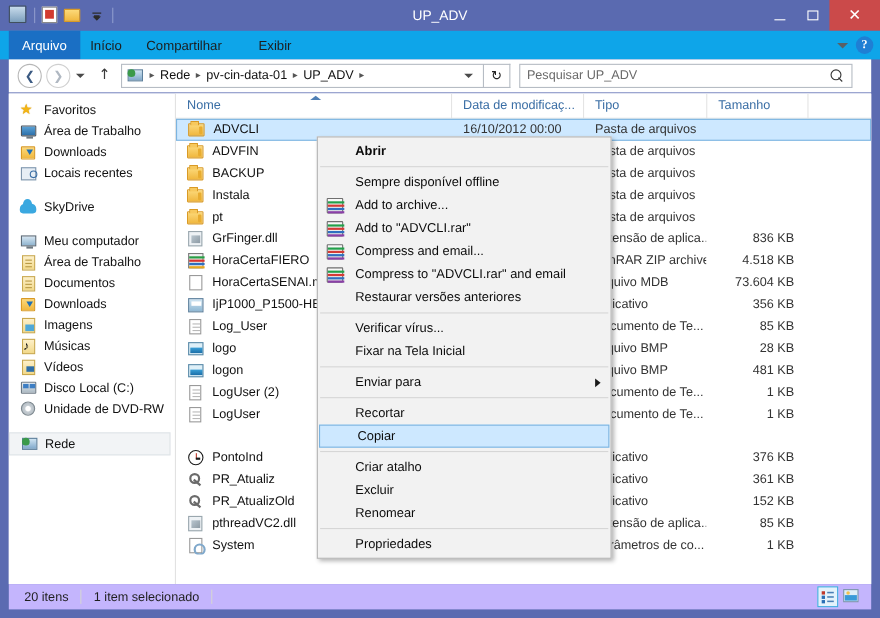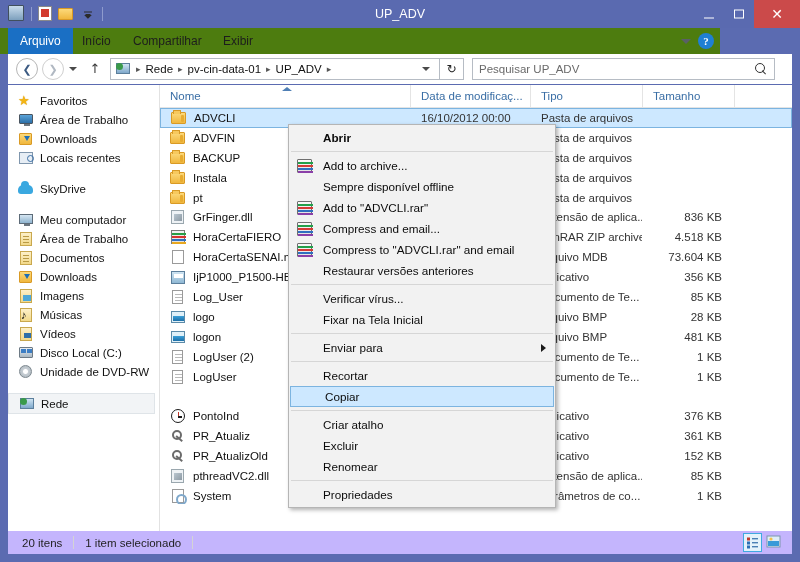--- a/index.html
+++ b/index.html
@@ -33,33 +33,33 @@
   .wbtns{position:absolute;right:0;top:0;height:28px;display:flex;}
   .wbtn{width:30px;height:28px;position:relative;}
   .wbtn.close{width:46px;background:#cb4a4a;}
   .wbtn .g{position:absolute;left:50%;top:50%;transform:translate(-50%,-50%);}
   .min-g{width:10px;height:1px;background:#fff;margin-top:4px;}
   .max-g{width:10px;height:9px;border:1px solid #fff;}
   .close-g{color:#fff;font-size:14px;line-height:1;font-family:"DejaVu Sans",sans-serif;}
 
   
   .ribbon{
-    position:absolute;left:0;top:28px;width:720px;height:26px;
-    background:#4d7c0f;
+    position:absolute;left:0;top:28px;width:800px;height:26px;
+    background:#0ea5e9;
   }
   .rtab{
     position:absolute;top:0;height:26px;line-height:26px;
     font-size:12px;color:#1d1d1d;padding:0 11px;cursor:default;
   }
   .rtab.file{
     left:8px;background:#1a6fc4;color:#fff;padding:0 12px;
   }
   .rtab.t1{left:71px;}
   .rtab.t2{left:122px;}
-  .rtab.t3{left:212px;}
+  .rtab.t3{left:224px;}
   .rib-right{position:absolute;right:6px;top:0;height:26px;display:flex;align-items:center;gap:7px;}
   .chev-d{
     width:0;height:0;border-left:5px solid transparent;border-right:5px solid transparent;
     border-top:5px solid #5a6066;
   }
   .help-o{
     width:16px;height:16px;border-radius:50%;background:#1f7fd4;
     color:#fff;font-size:11px;font-weight:bold;text-align:center;line-height:16px;
     font-family:"Liberation Serif",serif;
   }
@@ -858,27 +858,27 @@
           <span class="cell cell-size">1 KB</span>
         </div>
 
       </div>
     </div>
   </div>
 
   <div class="ctxmenu">
     <div class="mi bold">Abrir</div>
     <div class="msep"></div>
+    <div class="mi">Sempre disponível offline</div>
     <div class="mi">
       <span class="mic">
           <span class="ic-winrar"></span>
         </span>
       <span>Add to archive...</span>
     </div>
-    <div class="mi">Sempre disponível offline</div>
     <div class="mi">
       <span class="mic">
           <span class="ic-winrar"></span>
         </span>
       <span>Add to "ADVCLI.rar"</span>
     </div>
     <div class="mi">
       <span class="mic">
           <span class="ic-winrar"></span>
         </span>

